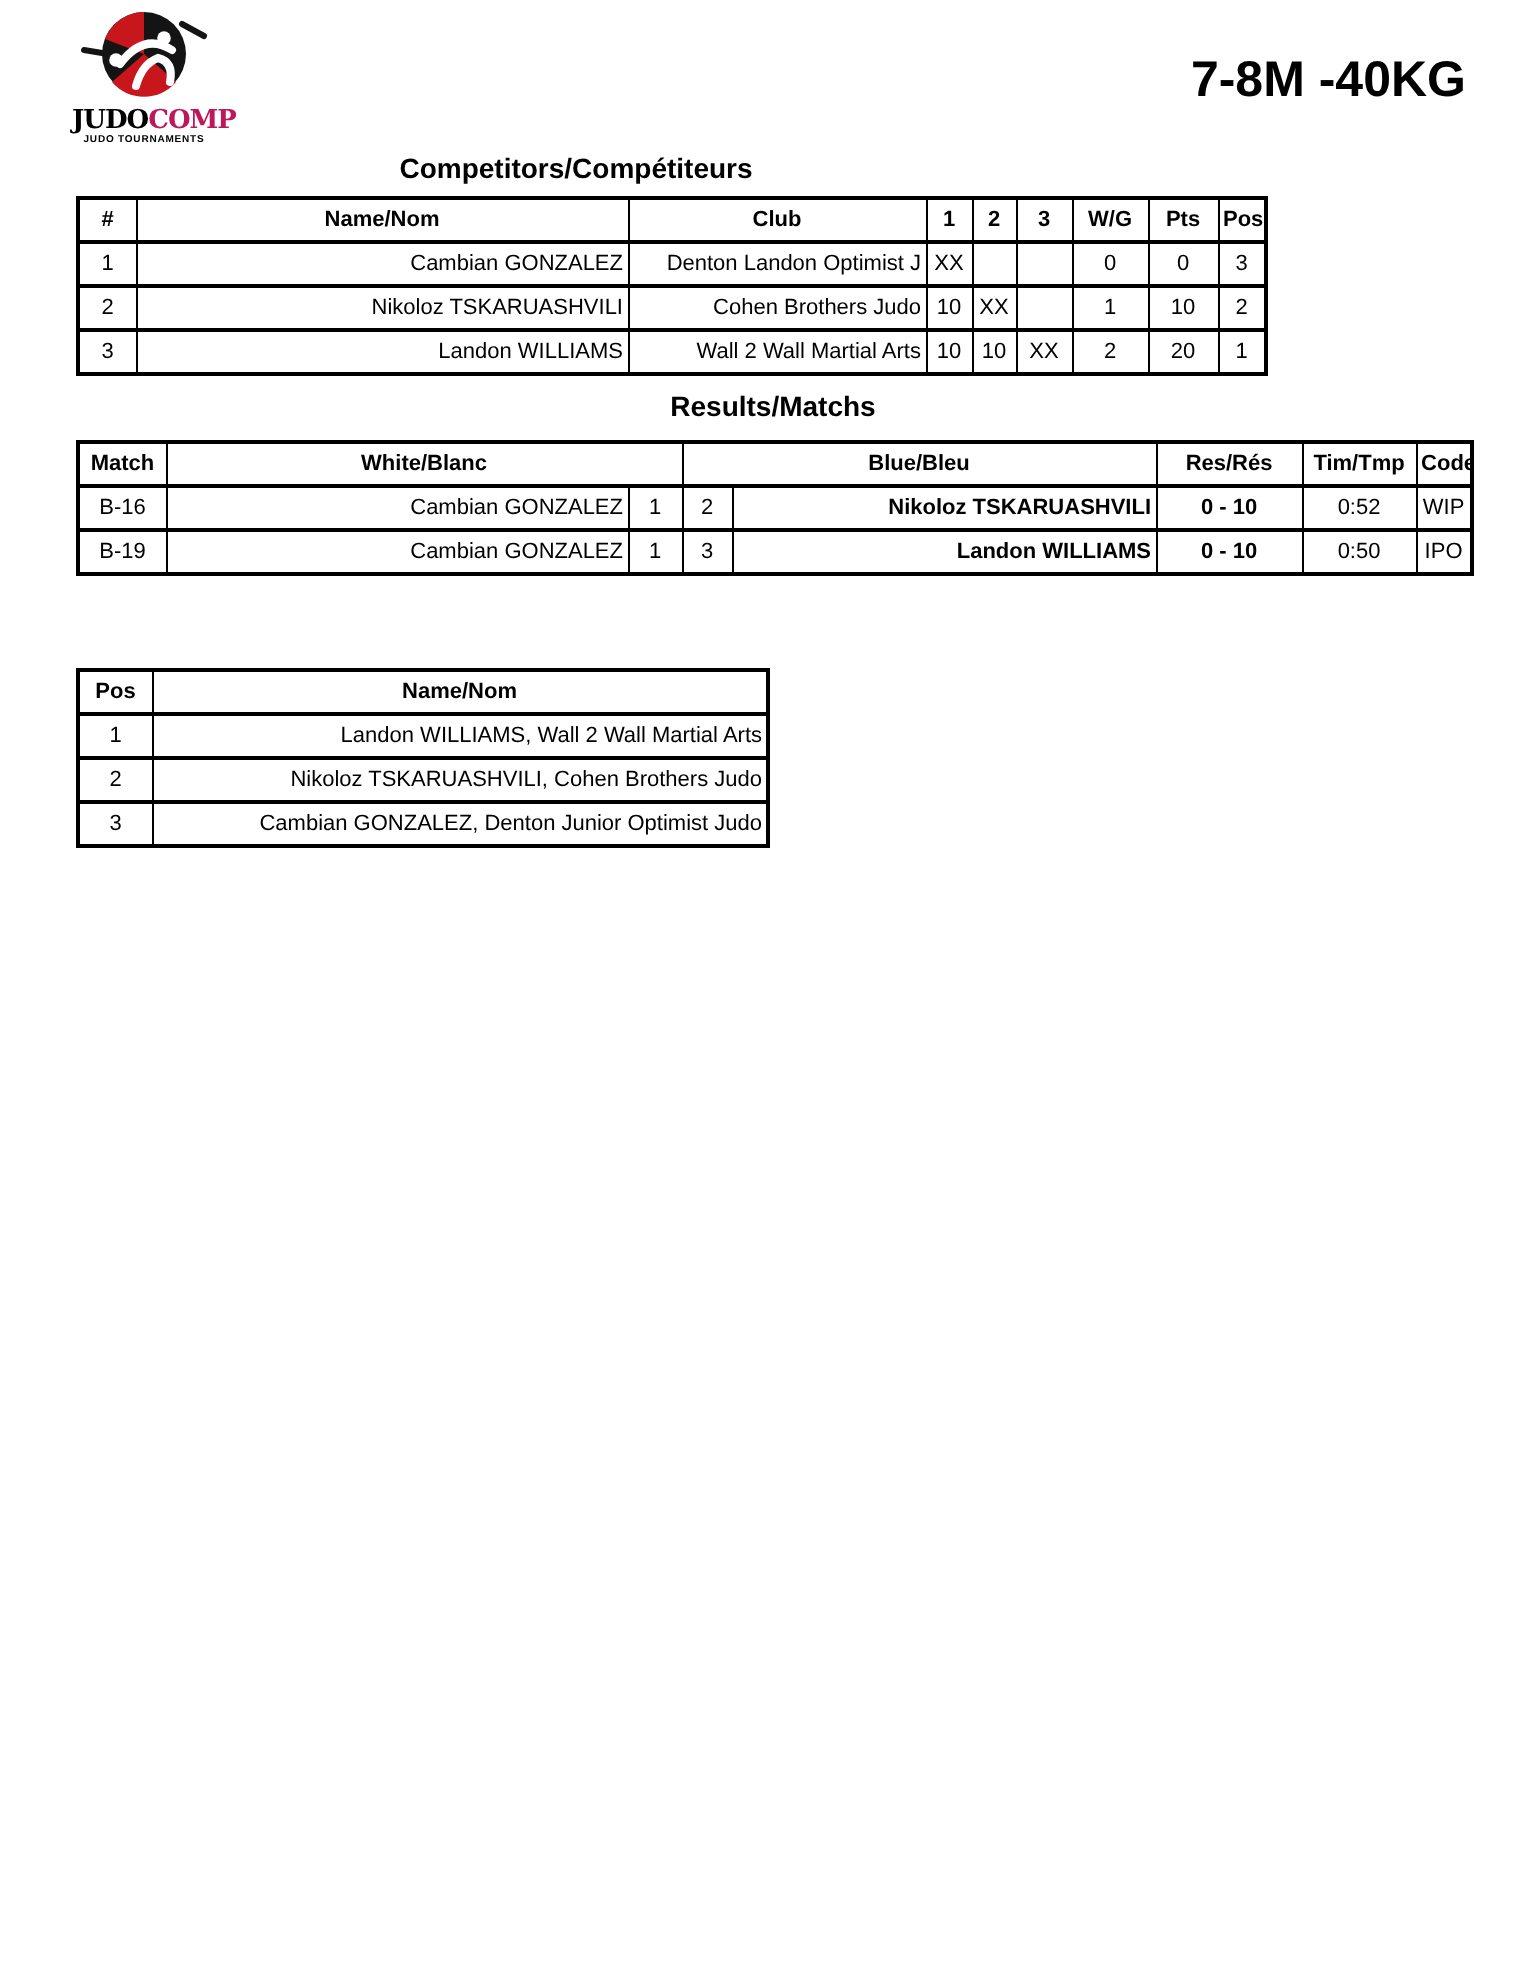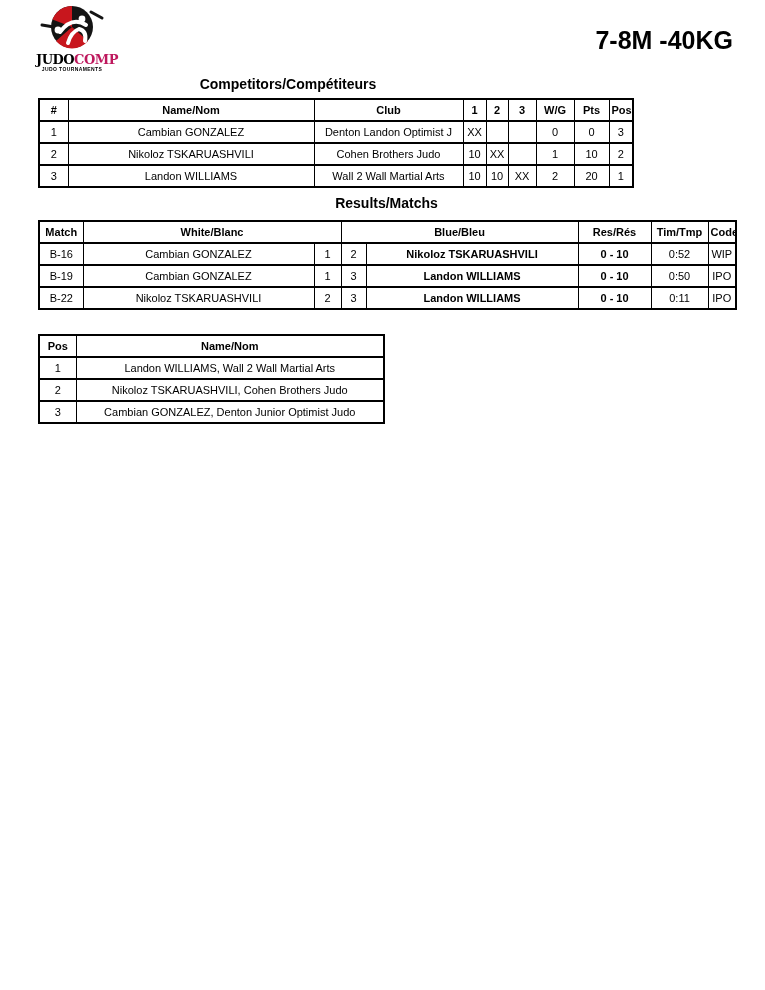--- a/index.html
+++ b/index.html
@@ -34,21 +34,21 @@
   .sheet-tbl th, .sheet-tbl td {
     border:1px solid #000; border-top-width:2px; border-bottom-width:2px;
     font-size:11px; height:20px; padding:0 2px;
     overflow:hidden; white-space:nowrap; vertical-align:middle;
   }
   .sheet-tbl th { font-weight:bold; text-align:center; }
   .tbl-competitors { left:38px; top:98px;  width:594px; }
   .tbl-matches     { left:38px; top:220px; width:697px; }
   .tbl-results     { left:38px; top:334px; width:345px; }
   .tc { text-align:center; }
-  .tl { text-align:center; padding-left:9px; }
+  .tl { text-align:right; padding-left:9px; }
   .b  { font-weight:bold; }
   .bl3 { border-left:3px solid #000;margin-top:43px; }      
   .nbr { border-right:hidden; }             
   .nbl { border-left:hidden; }
 </style>
 </head>
 <body>
 
 <div class="page">
 
@@ -171,30 +171,20 @@
       <tr>
         <td class="tc">B-19</td>
         <td class="tl">Cambian GONZALEZ</td>
         <td class="tc">1</td>
         <td class="tc bl3">3</td>
         <td class="tl b">Landon WILLIAMS</td>
         <td class="tc b">0 - 10</td>
         <td class="tc">0:50</td>
         <td class="tc">IPO</td>
       </tr>
-      <tr>
-        <td class="tc">B-22</td>
-        <td class="tl">Nikoloz TSKARUASHVILI</td>
-        <td class="tc">2</td>
-        <td class="tc bl3">3</td>
-        <td class="tl b">Landon WILLIAMS</td>
-        <td class="tc b">0 - 10</td>
-        <td class="tc">0:11</td>
-        <td class="tc">IPO</td>
-      </tr>
     </tbody>
   </table>
 
 
   <table class="sheet-tbl tbl-results">
     <colgroup>
       <col style="width:37px">
         <col style="width:308px">
     </colgroup>
     <thead>

